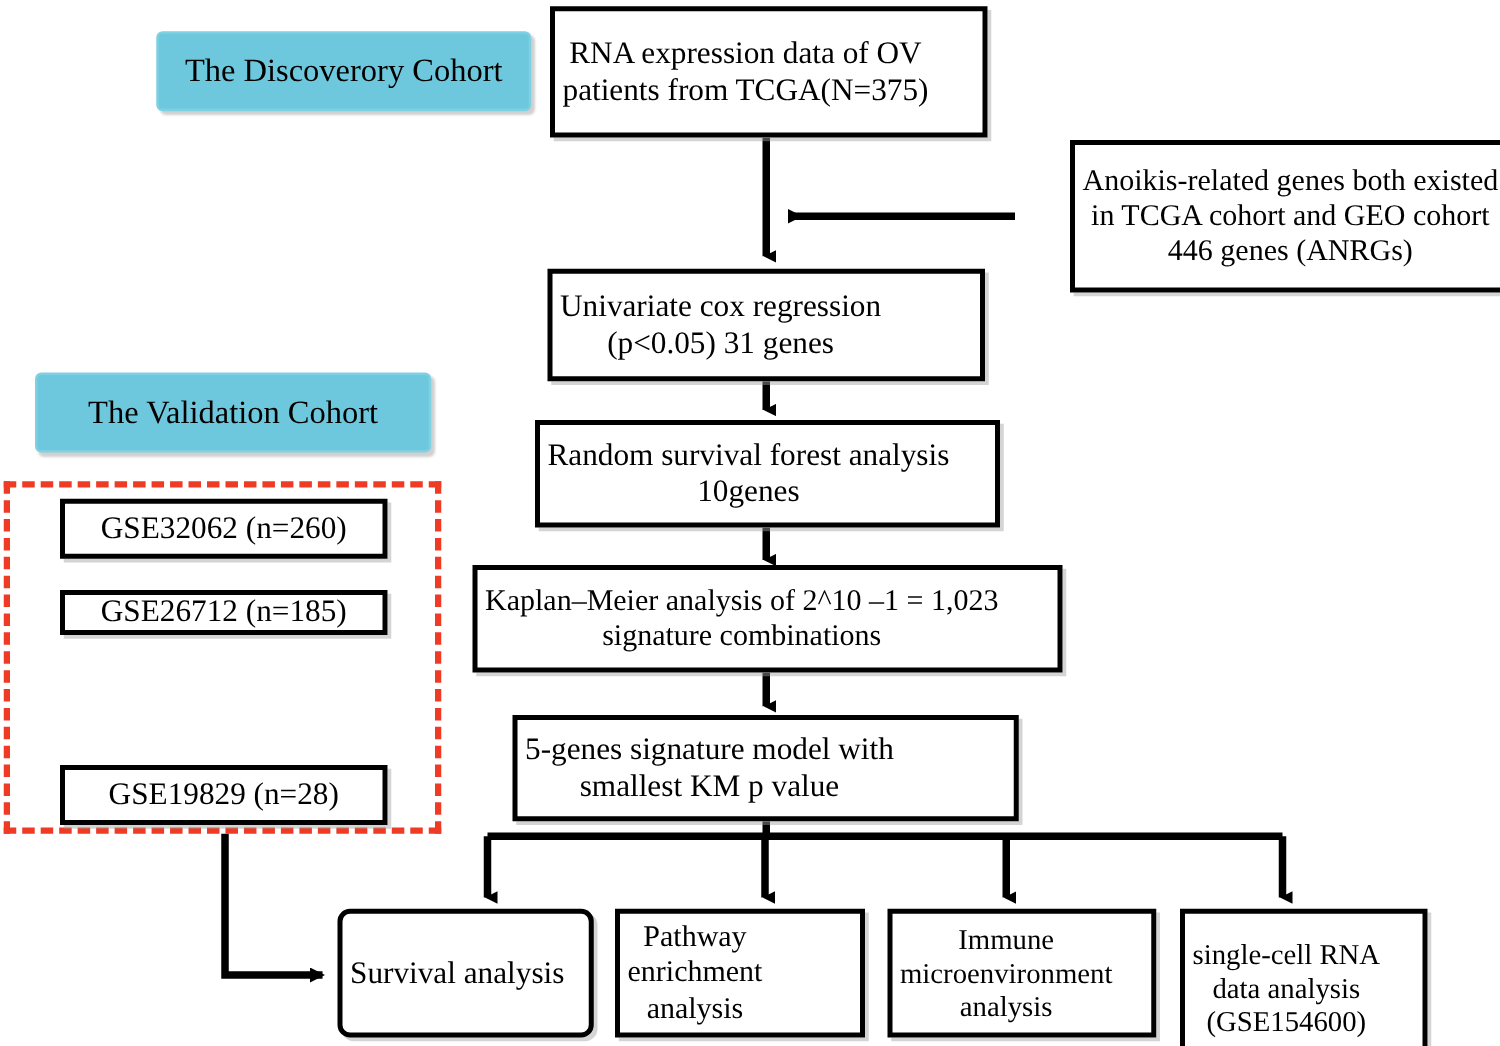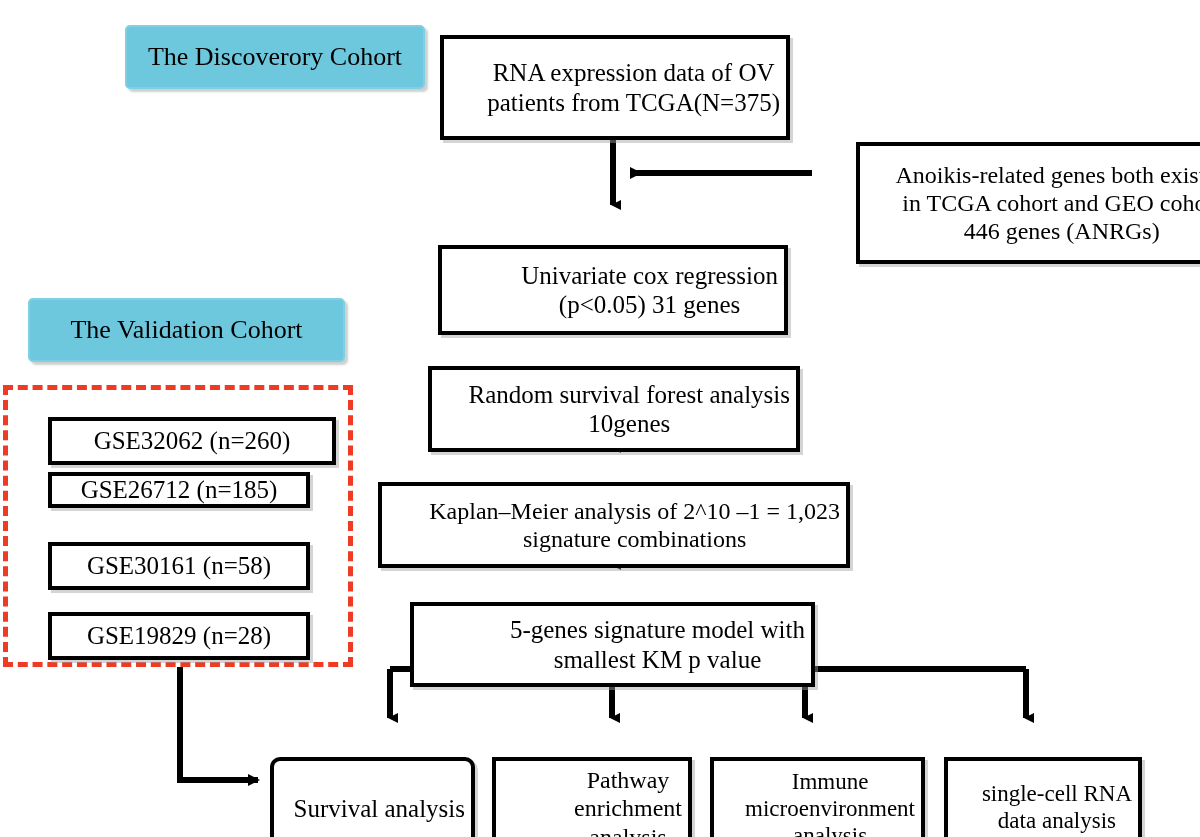--- a/index.html
+++ b/index.html
@@ -21,25 +21,24 @@
     width: 1200px;
     height: 837px;
   }
   .node {
     position: absolute;
     box-sizing: border-box;
     background: #ffffff;
     border: 4px solid #000000;
     display: flex;
     align-items: center;
-    justify-content: flex-end;
+    justify-content: flex-start;
     text-align: center;
     line-height: 1.18;
     box-shadow: 3px 3px 0 rgba(160,160,160,0.45);
-    margin-top: 30px;
   }
   .node .txt {
     display: block;
     padding: 0 6px;
     white-space: pre-line;
   }
   .cohort-label {
     position: absolute;
     box-sizing: border-box;
     background: #6ec8dd;
@@ -152,28 +151,25 @@
 signature combinations</span>
   </div>
 
   <div class="node f25" style="left:410px; top:572px; width:405px; height:85px;">
     <span class="txt">5-genes signature model with
 smallest KM p value</span>
   </div>
 
   <div class="dashed-group" style="left:3px; top:385px; width:350px; height:282px;"></div>
 
-  <div class="gse-box f25" style="left:48px; top:417px; width:288px; height:48px;text-align:right;">
+  <div class="gse-box f25" style="left:48px; top:399px; width:262px; height:48px;text-align:right;">
     <span class="txt">GSE32062 (n=260)</span>
   </div>
   <div class="gse-box f25" style="left:48px; top:472px; width:262px; height:36px;">
     <span class="txt">GSE26712 (n=185)</span>
-  </div>
-  <div class="gse-box f25" style="left:48px; top:542px; width:262px; height:48px;">
-    <span class="txt">GSE30161 (n=58)</span>
   </div>
   <div class="gse-box f25" style="left:48px; top:612px; width:262px; height:48px;">
     <span class="txt">GSE19829 (n=28)</span>
   </div>
 
   <div class="node f25" style="left:270px; top:727px; width:205px; height:103px;border-radius:10px;">
     <span class="txt">Survival analysis</span>
   </div>
   <div class="node f24" style="left:492px; top:727px; width:200px; height:103px;">
     <span class="txt">Pathway

